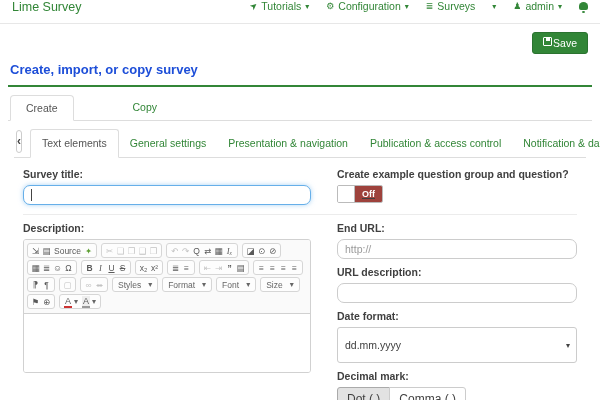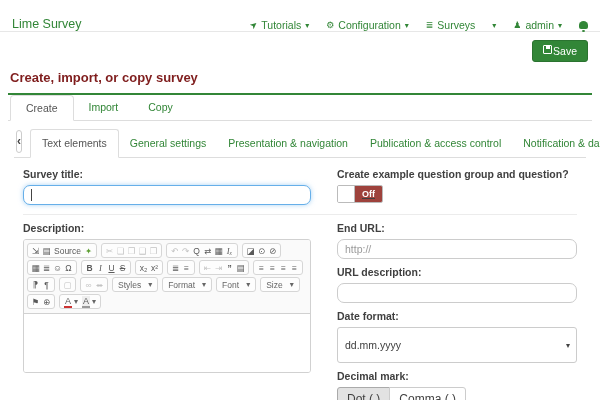--- a/index.html
+++ b/index.html
@@ -1,20 +1,20 @@
 <!DOCTYPE html>
 <html><head>
 <meta charset="utf-8">
 <style>
   * { margin:0; padding:0; box-sizing:border-box; }
   html,body { width:600px; height:400px; overflow:hidden; background:#fff;
               font-family:"Liberation Sans","DejaVu Sans",sans-serif; color:#404040; font-size:11px; }
 
   
-  .topbar { height:32px; display:flex; align-items:flex-end; padding:0 12px;
+  .topbar { height:24px; display:flex; align-items:flex-start; padding:0 12px;
             border-bottom:1px solid #e7e7e7; background:#fff; }
   .brand { color:#328637; font-size:12.5px; }
   .nav-right { margin-left:auto; display:flex; align-items:center; gap:17px; }
   .nav-item { color:#328637; font-size:10.5px; display:flex; align-items:center; gap:4px; cursor:pointer; }
   .nav-ico { font-size:9px; }
   .caret { font-size:8px; color:#328637; }
   .plane { display:inline-block; transform:rotate(-40deg); }
   .bell { display:inline-block; width:9px; height:8px; background:#328637;
           border-radius:50% 50% 2px 2px; position:relative; }
   .bell::after { content:""; position:absolute; left:3px; bottom:-3px; width:3px; height:2px;
@@ -22,25 +22,25 @@
 
   
   .content { padding:0 8px; }
   .save-row { display:flex; justify-content:flex-end; padding:8px 4px 4px; }
   .btn-save { background:#328637; border:1px solid #2b7330; color:#fff; font-size:10.5px;
               padding:4px 10px; border-radius:3px; display:flex; gap:1px; cursor:pointer;
               font-family:inherit; }
   .floppy { display:inline-block; width:9px; height:9px; border:1px solid #fff; border-radius:1px; position:relative; }
   .floppy::before { content:""; position:absolute; top:0; left:2px; width:4px; height:3px; background:#fff; }
 
-  .page-title { font-size:13px; font-weight:700; color:#7f1d1d; padding:4px 2px 8px;
+  .page-title { font-size:13px; font-weight:700; color:#1d4ed8; padding:4px 2px 8px;
                 border-bottom:2px solid #328637; }
 
   
-  .tabs { display:flex; margin-top:0; border-bottom:1px solid #ddd; padding-left:2px; }
+  .tabs { display:flex; margin-top:8px; border-bottom:1px solid #ddd; padding-left:2px;gap:44px; }
   .tab { font-size:10.5px; color:#328637; padding:6px 15px; cursor:pointer; }
   .tab.active { color:#555; background:#fff; border:1px solid #ddd; border-bottom:1px solid #fff;
                 border-radius:4px 4px 0 0; margin-bottom:-1px; }
 
   
   .subtabbar { display:flex; align-items:center; border-bottom:1px solid #ddd; margin:8px 6px 0; }
   .nav-btn { width:23px; height:23px; border:1px solid #ccc; background:#fff; border-radius:3px;
              display:flex; align-items:center; justify-content:center; font-size:12px; font-weight:700;
              color:#444; cursor:pointer; margin:0 8px 4px 2px; font-family:inherit; }
   .subtab { font-size:10.5px; color:#328637; padding:7px 11px 8px; cursor:pointer; white-space:nowrap; }
@@ -141,21 +141,20 @@
     <button class="btn-save">
       <span class="floppy"></span>
       <span>Save</span>
     </button>
   </div>
 
   <div class="page-title">Create, import, or copy survey</div>
 
   <div class="tabs">
     <div class="tab active">Create</div>
-    <div class="tab">Import</div>
     <div class="tab">Copy</div>
   </div>
 
   <div class="subtabbar">
     <button class="nav-btn">
       <span>‹</span>
     </button>
     <div class="subtab active">Text elements</div>
     <div class="subtab">General settings</div>
     <div class="subtab">Presentation &amp; navigation</div>

